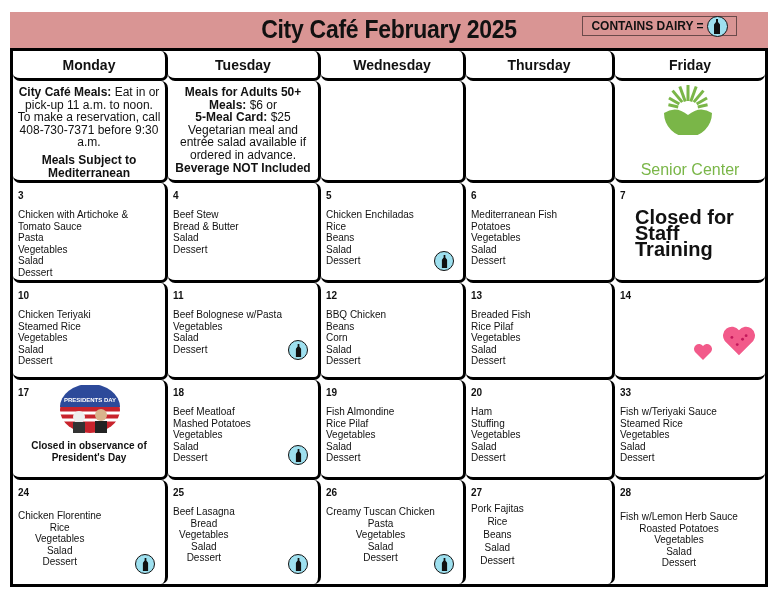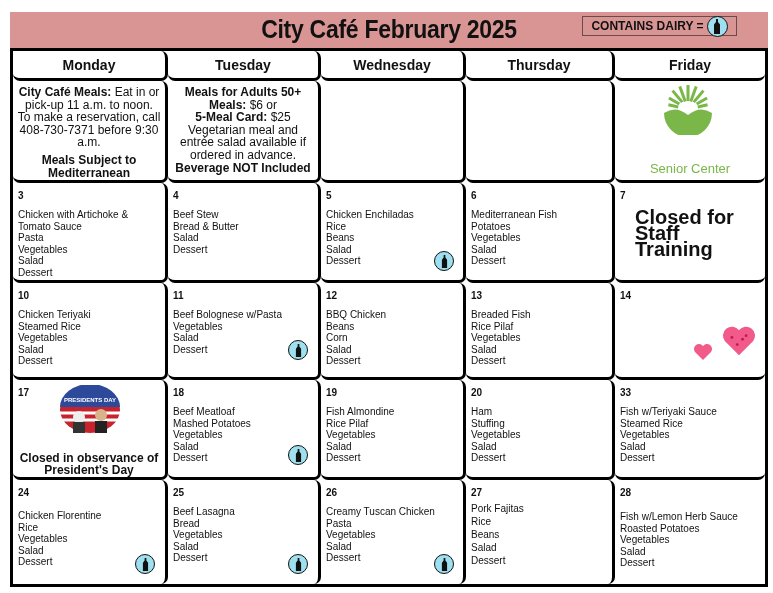--- a/index.html
+++ b/index.html
@@ -5,34 +5,34 @@
   html,body{margin:0;padding:0;background:#ffffff;}
   body{width:773px;height:593px;position:relative;overflow:hidden;font-family:"Liberation Sans",sans-serif;color:#111;}
   .banner{position:absolute;left:10px;top:12px;width:758px;height:38px;background:#d99594;}
   .title{position:absolute;left:0;top:3px;width:100%;text-align:center;font-family:"Liberation Sans",sans-serif;font-weight:bold;font-size:25px;color:#111;letter-spacing:-0.3px;transform:scaleX(0.92);}
   .legend{position:absolute;left:572px;top:4px;width:155px;height:20px;border:1px solid #6a4a4a;box-sizing:border-box;display:flex;align-items:center;justify-content:center;gap:3px;font-weight:bold;font-size:12px;color:#111;}
   .grid{position:absolute;left:10px;top:48px;width:758px;height:539px;border:3px solid #000;box-sizing:border-box;display:grid;
     grid-template-columns:155px 153px 145px 149px 1fr;
     grid-template-rows:30px 102px 100px 97px 100px 1fr;}
   .cell{border-right:3px solid #000;border-bottom:3px solid #000;box-sizing:border-box;position:relative;overflow:hidden;border-radius:7px;}
   .cell.lastcol{border-right:none;}
-  .cell.lastrow{border-bottom:none;}
+  .cell.lastrow{border-bottom:none;text-align:center;}
   .dayhdr{display:flex;align-items:center;justify-content:center;font-weight:bold;font-size:14px;}
   .info{text-align:center;font-size:12px;line-height:12.6px;padding:5px 4px 0 4px;}
   .info b{font-weight:bold;}
   .info .gap{height:5px;}
   .daynum{position:absolute;left:5px;top:7px;font-weight:bold;font-size:10px;}
   .menu{position:absolute;left:5px;top:26px;font-size:10px;line-height:11.6px;}
   .menu div{white-space:nowrap;}
   .dairy{position:absolute;width:20px;height:20px;border-radius:50%;background:#9ee0ef;border:1.5px solid #111;box-sizing:border-box;display:flex;align-items:center;justify-content:center;}
   .closed{position:absolute;left:0;width:100%;text-align:left;font-weight:bold;font-size:20px;line-height:16px;}
   .val{position:absolute;left:5px;top:28px;font-family:"DejaVu Serif",serif;font-weight:bold;font-size:13px;line-height:16px;}
   .logo{position:absolute;left:0;top:0;width:100%;height:100%;}
   .pres{position:absolute;left:46px;top:5px;}
-  .pres-caption{position:absolute;left:0;top:72px;width:100%;text-align:center;font-weight:bold;font-size:12px;line-height:12px;}
+  .pres-caption{position:absolute;left:0;top:60px;width:100%;text-align:center;font-weight:bold;font-size:10px;line-height:12px;}
 </style>
 </head>
 <body>
 
 <div class="banner">
   <div class="title">City Café February 2025</div>
   <div class="legend">
     <span>CONTAINS DAIRY =</span>
     <span class="dairy" style="position:static;width:21px;height:21px;">
       <svg width="8" height="15" viewBox="0 0 8 15">
@@ -76,21 +76,21 @@
           <rect x="26.5" y="2" width="3" height="16" transform="rotate(-20 28 26)"></rect>
           <rect x="26.5" y="2" width="3" height="16" transform="rotate(20 28 26)"></rect>
           <rect x="26.5" y="2" width="3" height="15" transform="rotate(-40 28 26)"></rect>
           <rect x="26.5" y="2" width="3" height="15" transform="rotate(40 28 26)"></rect>
           <rect x="26.5" y="4" width="3" height="12" transform="rotate(-60 28 26)"></rect>
           <rect x="26.5" y="4" width="3" height="12" transform="rotate(60 28 26)"></rect>
           <rect x="26.5" y="6" width="3" height="10" transform="rotate(-78 28 26)"></rect>
           <rect x="26.5" y="6" width="3" height="10" transform="rotate(78 28 26)"></rect>
         </g>
       </svg>
-      <div style="position:absolute;left:0;top:80px;width:100%;text-align:center;font-size:13px;color:#7ab648;">Senior Center</div>
+      <div style="position:absolute;left:0;top:80px;width:100%;text-align:center;font-size:16px;color:#7ab648;">Senior Center</div>
     </div>
   </div>
 
   <div class="cell">
     <div class="daynum">3</div>
     <div class="menu">
       <div>Chicken with Artichoke &amp;</div>
       <div>Tomato Sauce</div>
       <div>Pasta</div>
       <div>Vegetables</div>

